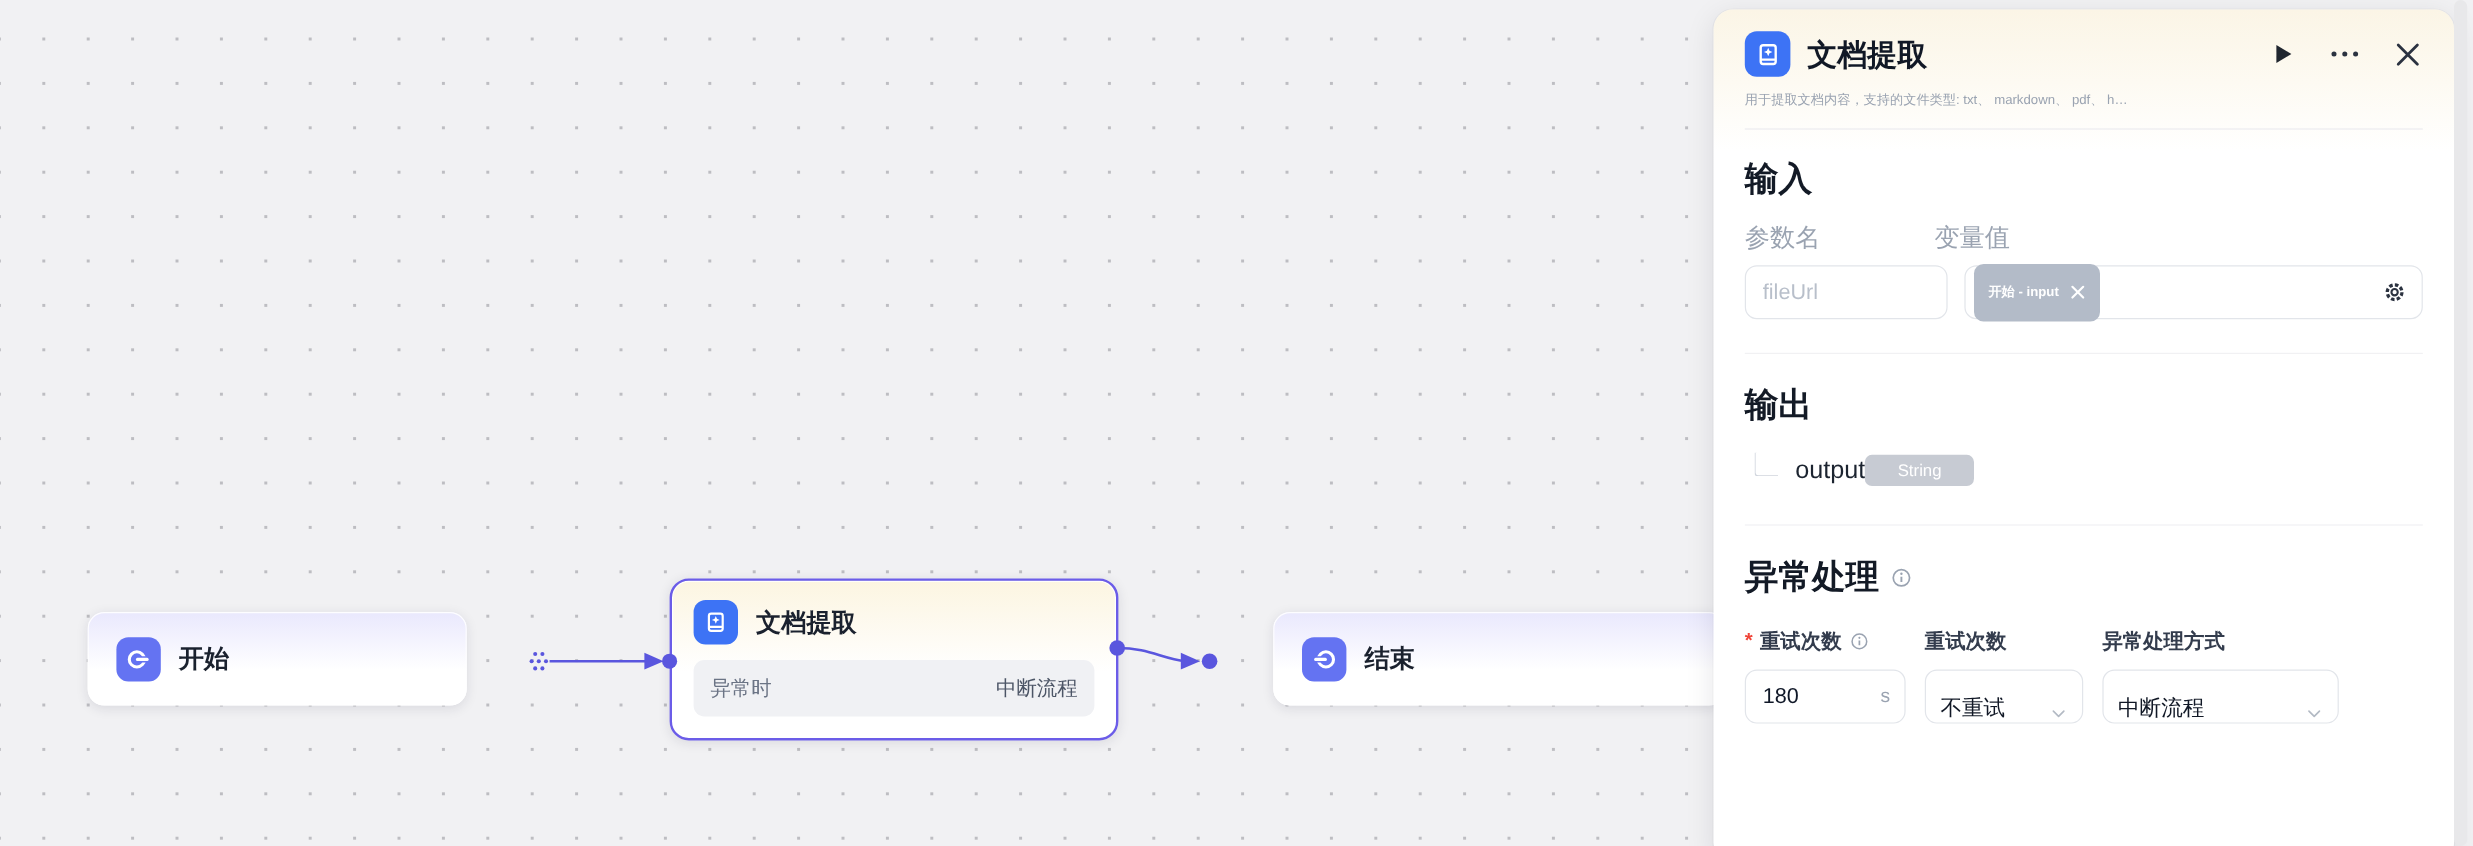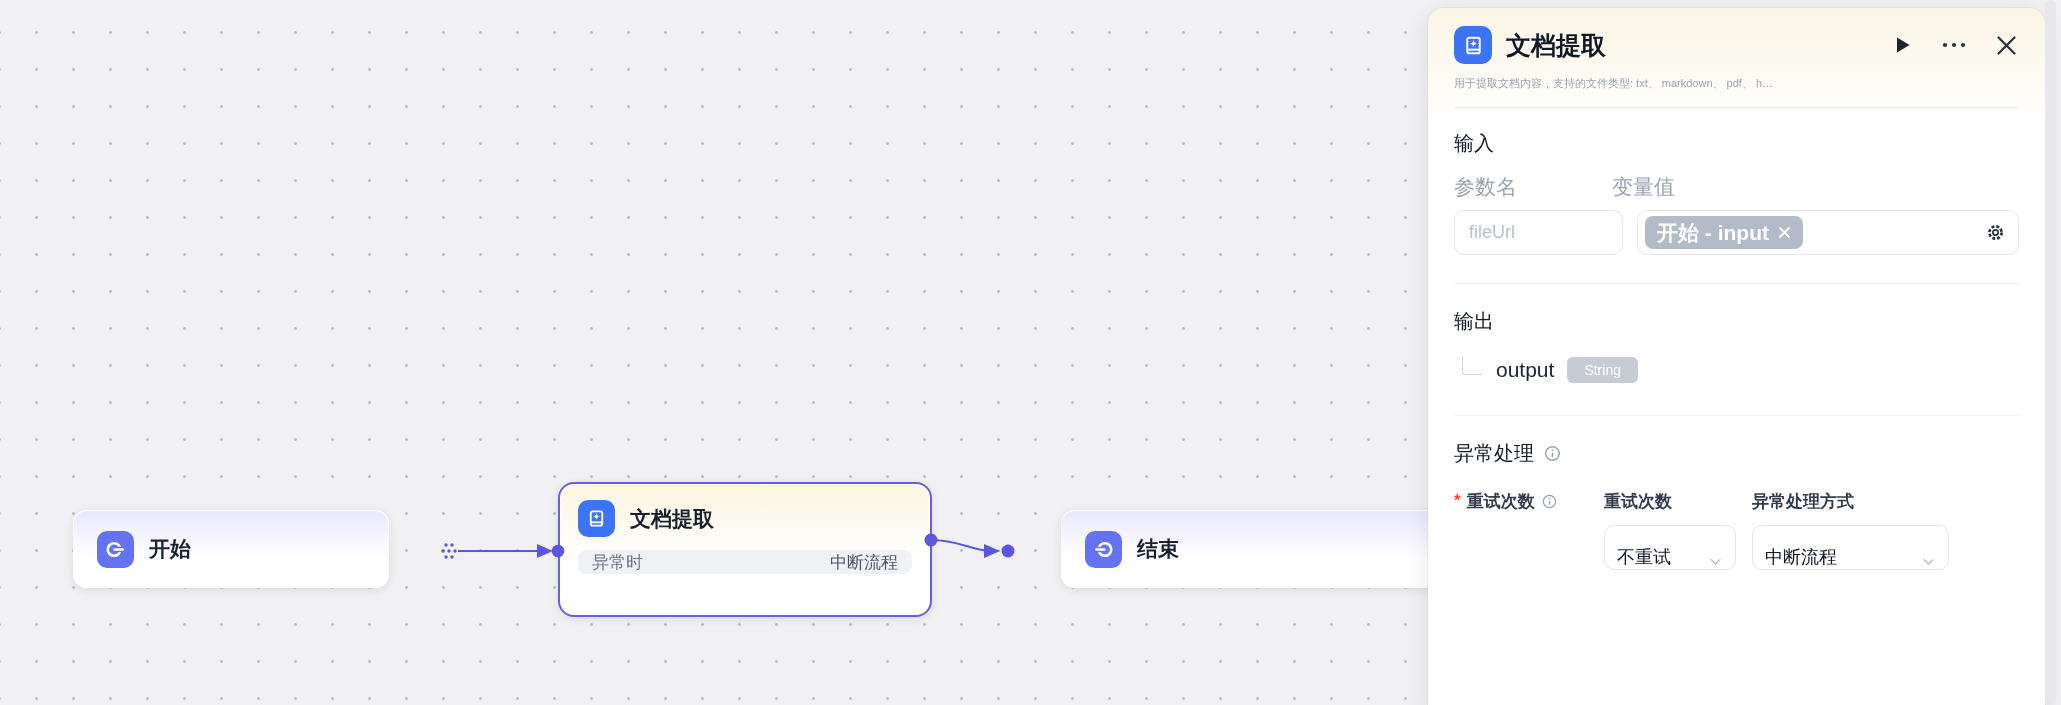--- a/index.html
+++ b/index.html
@@ -33,21 +33,21 @@
   }
   .node-head { display:flex; align-items:center; }
   .node-icon {
     width:37px; height:37px; border-radius:10px; flex:0 0 auto;
     display:flex; align-items:center; justify-content:center;
   }
   .bg-indigo { background:#6473f2; }
   .bg-blue   { background:#3d73f5; }
   .node-title { margin-left:15px; font-size:21px; font-weight:600; color:#1a212e; }
   .node-errrow {
-    margin-top:13px; height:24px; background:#f0f1f4; border-radius:9px;
+    margin-top:13px; height:47px; background:#f0f1f4; border-radius:9px;
     display:flex; align-items:center; justify-content:space-between;
     padding:0 14px; font-size:17px;
   }
   .node-errrow .lbl { color:#6b7485; }
   .node-errrow .val { color:#4c5566; }
 
   
   .edges { position:absolute; left:0; top:0; width:1428px; height:705px; pointer-events:none; }
 
   
@@ -60,40 +60,40 @@
   }
   .panel-head { display:flex; align-items:center; padding-top:18px; height:56px; }
   .panel-icon { width:38px; height:38px; border-radius:10px; display:flex; align-items:center; justify-content:center; flex:0 0 auto; }
   .panel-title { margin-left:14px; font-size:25px; font-weight:700; color:#111826; flex:1 1 auto; }
   .panel-controls { display:flex; align-items:center; gap:26px; }
   .ctl { width:26px; height:26px; display:flex; align-items:center; justify-content:center; cursor:pointer; }
   .panel-desc {
     margin-top:12px; padding-bottom:16px; border-bottom:1px solid #ececee;
     font-size:11px; color:#9aa3b1; white-space:nowrap; overflow:hidden; text-overflow:ellipsis;
   }
-  .sec-head { font-size:20px; font-weight:400; color:#131a26; display:flex; align-items:center; gap:9px;text-align:center; }
+  .sec-head { font-size:28px; font-weight:700; color:#131a26; display:flex; align-items:center; gap:9px;text-align:center; }
   .sec-input { padding-top:22px; padding-bottom:28px; border-bottom:1px solid #f1f1f3; }
   .labels-row { display:flex; margin-top:16px; font-size:21px; color:#9aa3b1; }
   .labels-row .c1 { width:144px; margin-right:14px; }
   .fields-row { display:flex; margin-top:9px; }
   .tb { border:1px solid #e2e5ea; border-radius:10px; background:#fff; height:45px; font-size:18px; }
   .param-input { width:169px; margin-right:14px; padding:0 14px; color:#101828; outline:none; font-family:inherit; }
   .param-input::placeholder { color:#b8bfca; }
   .var-field { flex:1 1 auto; display:flex; align-items:center; padding:0 12px 0 7px; }
   .var-tag {
-    background:#b3bbc8; color:#ffffff; border-radius:8px; height:33px;
+    background:#b3bbc8; color:#ffffff; border-radius:8px; height:48px;
     display:inline-flex; align-items:center; gap:9px; padding:0 12px;
-    font-size:21px; font-weight:600; cursor:pointer;
+    font-size:11px; font-weight:600; cursor:pointer;
   }
   .var-field .spacer { flex:1 1 auto; }
   .sec-output { padding-top:24px; padding-bottom:30px; border-bottom:1px solid #f1f1f3; }
   .out-row { display:flex; align-items:center; margin-top:20px; }
   .tree { width:20px; height:20px; border-left:1.5px solid #d0d5dd; border-bottom:1.5px solid #d0d5dd; border-bottom-left-radius:3px; margin:0 14px 10px 8px; }
   .out-name { font-size:21px; color:#1c2430; }
-  .out-badge { margin-left:13px; background:#c7cbd3; color:#ffffff; font-size:14px; border-radius:6px; padding:5px 17px; }
+  .out-badge { background:#c7cbd3; color:#ffffff; font-size:14px; border-radius:6px; padding:5px 27px; }
   .sec-exc { padding-top:24px; }
   .exc-grid { display:grid; grid-template-columns:134px 132px 197px; column-gap:16px; margin-top:22px; }
   .exc-label { display:flex; align-items:center; gap:6px; font-size:17px; font-weight:600; color:#333c4d; height:24px; }
   .req { color:#f04438; font-size:17px; }
   .exc-field { margin-top:12px; position:relative; display:flex; align-items:center; }
   .num-input { width:134px; padding:0 30px 0 14px; color:#101828; outline:none; font-family:inherit; }
   .unit { position:absolute; right:13px; color:#9aa3b1; font-size:16px; }
   .selectbox { display:flex; align-items:flex-end; justify-content:space-between; padding:0 12px; width:100%; color:#111826; cursor:pointer; }
 
   
@@ -250,20 +250,24 @@
       <div>
         <div class="exc-label">
           <span class="req">*</span>
           <span>重试次数</span>
           <svg width="17" height="17" viewBox="0 0 24 24">
             <circle cx="12" cy="12" r="8.6" fill="none" stroke="#9aa3b1" stroke-width="1.8"></circle>
             <line x1="12" y1="11" x2="12" y2="16.4" stroke="#9aa3b1" stroke-width="2"></line>
             <circle cx="12" cy="7.8" r="1.25" fill="#9aa3b1"></circle>
           </svg>
         </div>
+        <div class="exc-field">
+          <input class="tb num-input" value="180" style="">
+          <span class="unit">s</span>
+        </div>
       </div>
       <div>
         <div class="exc-label">
           <span>重试次数</span>
         </div>
         <div class="exc-field">
           <div class="tb selectbox">
             <span>不重试</span>
             <svg width="15" height="15" viewBox="0 0 24 24">
               <polyline points="5,9 12,16 19,9" fill="none" stroke="#b3bac4" stroke-width="2.2" stroke-linecap="round" stroke-linejoin="round"></polyline>

